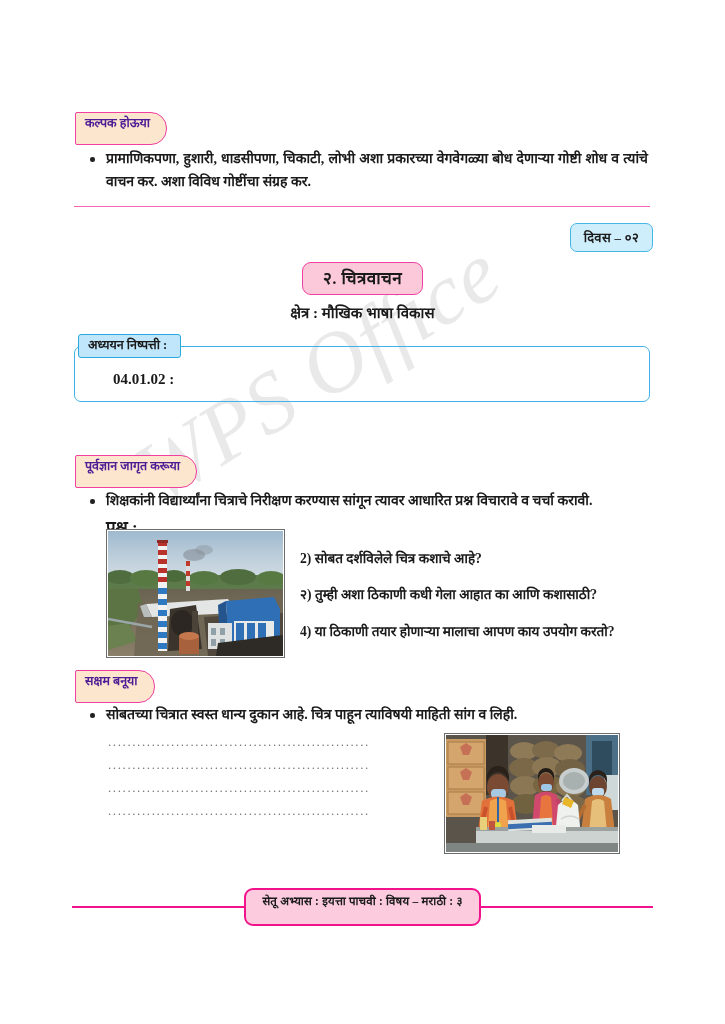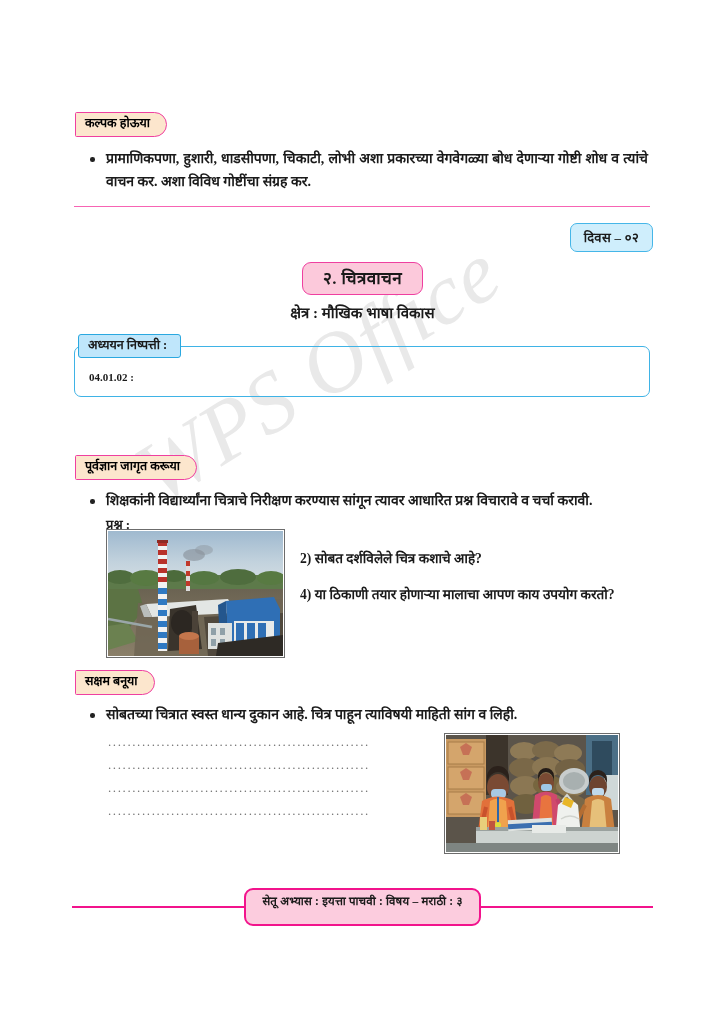--- a/index.html
+++ b/index.html
@@ -34,24 +34,24 @@
   }
 
   .content{position:relative;z-index:2;}
 
   
   .tag{
     display:inline-block;
     background:#fce6cd;
     border:1.6px solid #ef3fa0;
     border-radius:2px 16px 16px 2px;
-    padding:3px 16px 4px 9px;
+    padding:3px 16px 12px 9px;
     font-size:12.5px;
     font-weight:bold;
-    color:#000000;
+    color:#4c1d95;
     line-height:1.25;
     white-space:nowrap;
   }
 
   
   ul.bl{
     list-style:none;
     margin:0;padding:0;
   }
   ul.bl > li{
@@ -121,25 +121,26 @@
     background:#bfe6fb;
     border:1.5px solid #2aa8e0;
     border-radius:3px;
     padding:1px 13px 4px 9px;
     font-size:12.5px;
     font-weight:bold;
     margin-left:4px;
   }
   .lo-row{display:flex;gap:0;}
   .lo-code{
-    font-size:11px;
+    font-size:15px;
     font-weight:bold;
     white-space:nowrap;
     padding-right:7px;
     font-family:"Liberation Serif","DejaVu Serif",serif;
+    margin-left:24px;
   }
   .lo-text{
     font-size:13.6px;
     line-height:1.62;
     text-align:justify;
     font-weight:bold;
   }
 
   
   .img-frame{
@@ -236,21 +237,21 @@
     </div>
 
     <div style="position:absolute;left:75px;top:455px;">
       <span class="tag">पूर्वज्ञान जागृत करूया</span>
     </div>
 
     <div style="position:absolute;left:86px;top:490px;width:562px;">
       <ul class="bl">
         <li>शिक्षकांनी विद्यार्थ्यांना चित्राचे निरीक्षण करण्यास सांगून त्यावर आधारित प्रश्न विचारावे व चर्चा करावी.</li>
       </ul>
-      <div style="font-size:13px;font-weight:bold;padding-left:20px;margin-top:2px;">प्रश्न :</div>
+      <div style="font-size:17px;font-weight:bold;padding-left:20px;margin-top:2px;">प्रश्न :</div>
     </div>
 
     <div style="position:absolute;left:106px;top:529px;">
       <div class="img-frame">
         <svg class="photo" width="175" height="125" viewBox="0 0 175 125">
           <defs>
             <linearGradient id="skyG" x1="0" y1="0" x2="0" y2="1">
               <stop offset="0%" stop-color="#9fb9cf"></stop>
               <stop offset="55%" stop-color="#c2d2dd"></stop>
               <stop offset="100%" stop-color="#d7e0e4"></stop>
@@ -327,20 +328,21 @@
           <path d="M110 112 L175 104 L175 125 L108 125 Z" fill="#2e2a25"></path>
 
           <path d="M0 88 L44 96" stroke="#9aa6a8" stroke-width="2.5" fill="none"></path>
         </svg>
       </div>
     </div>
 
     <div style="position:absolute;left:300px;top:549px;width:350px;">
       <ul class="qlist">
         <li>2) सोबत दर्शविलेले चित्र कशाचे आहे?</li>
+        <li>२) तुम्ही अशा ठिकाणी कधी गेला आहात का आणि कशासाठी?</li>
         <li>4) या ठिकाणी तयार होणाऱ्या मालाचा आपण काय उपयोग करतो?</li>
       </ul>
     </div>
 
     <div style="position:absolute;left:75px;top:670px;">
       <span class="tag">सक्षम बनूया</span>
     </div>
 
     <div style="position:absolute;left:86px;top:704px;width:562px;">
       <ul class="bl">

